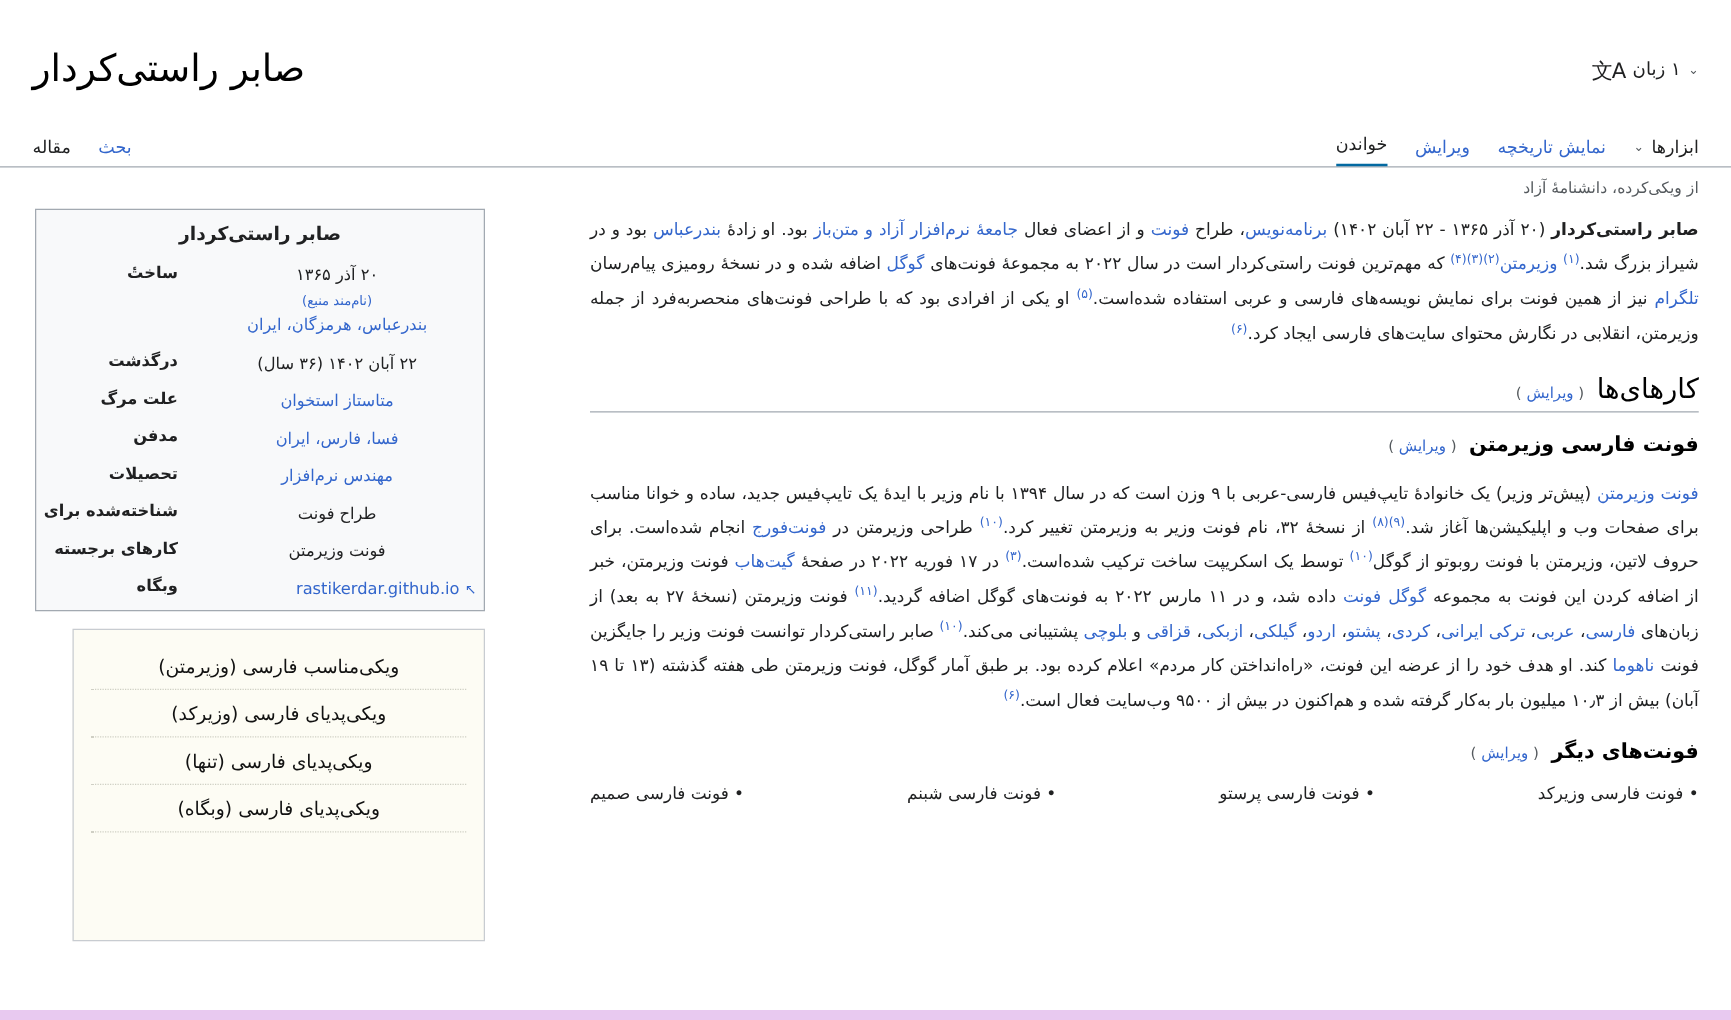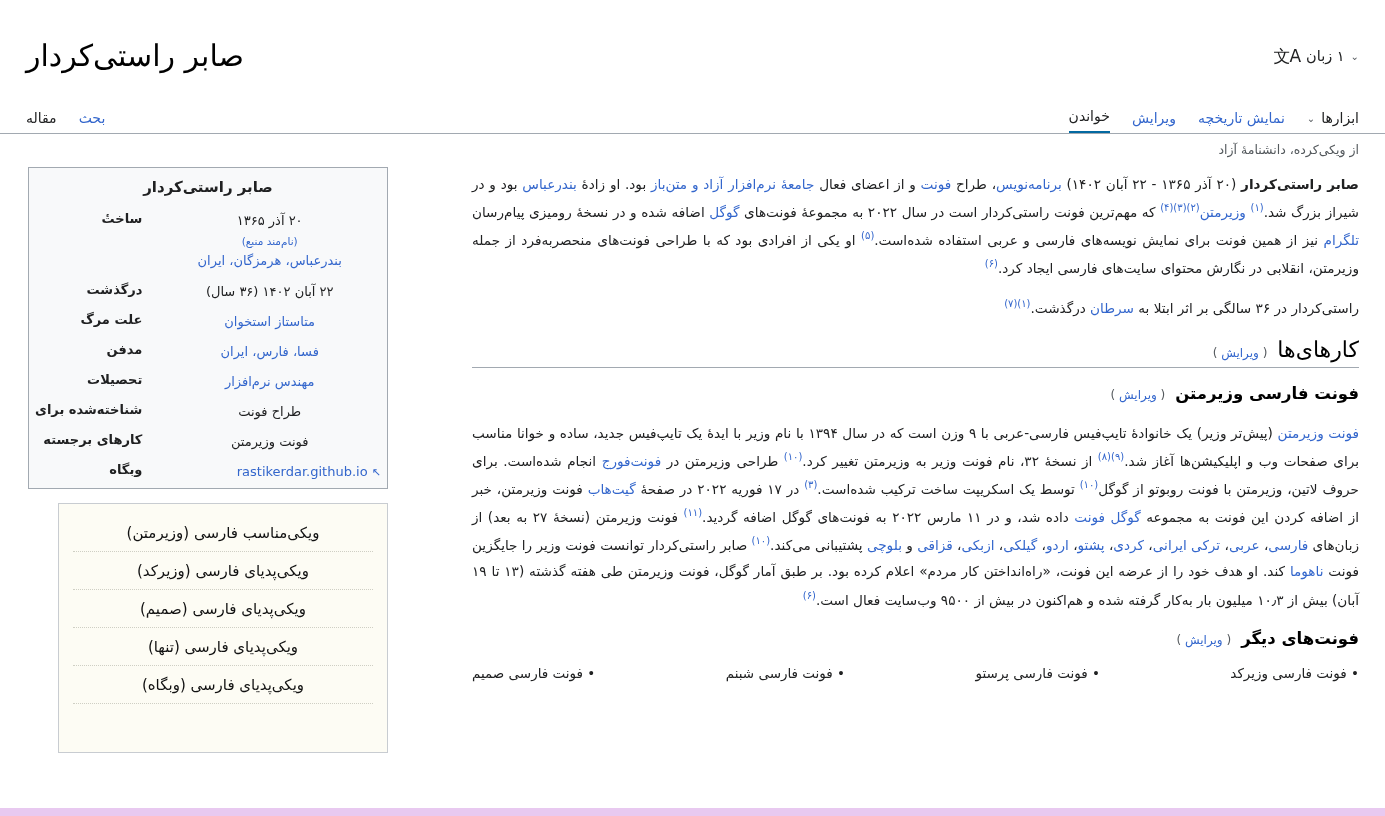--- a/index.html
+++ b/index.html
@@ -172,21 +172,20 @@
       <div class="tab plain">مقاله</div>
     </div>
   </div>
 
   <div class="tagline">از ویکی‌کرده، دانشنامهٔ آزاد</div>
 
   <div class="body">
 
     <div class="content">
       <p class="para" id="p1"><b>صابر راستی‌کردار</b><span> (۲۰ آذر ۱۳۶۵ - ۲۲ آبان ۱۴۰۲) </span><a>برنامه‌نویس</a><span>، طراح </span><a>فونت</a><span> و از اعضای فعال </span><a>جامعهٔ نرم‌افزار آزاد و متن‌باز</a><span> بود. او زادهٔ </span><a>بندرعباس</a><span> بود و در شیراز بزرگ شد.</span><sup class="sup"><a>(۱)</a></sup><span> </span><a>وزیرمتن</a><sup class="sup"><a>(۲)(۳)(۴)</a></sup><span> که مهم‌ترین فونت راستی‌کردار است در سال ۲۰۲۲ به مجموعهٔ فونت‌های </span><a>گوگل</a><span> اضافه شده و در نسخهٔ رومیزی پیام‌رسان </span><a>تلگرام</a><span> نیز از همین فونت برای نمایش نویسه‌های فارسی و عربی استفاده شده‌است.</span><sup class="sup"><a>(۵)</a></sup><span> او یکی از افرادی بود که با طراحی فونت‌های منحصربه‌فرد از جمله وزیرمتن، انقلابی در نگارش محتوای سایت‌های فارسی ایجاد کرد.</span><sup class="sup"><a>(۶)</a></sup></p>
-      <p class="para" id="p2"><span>راستی‌کردار در ۳۶ سالگی بر اثر ابتلا به </span><a>سرطان</a><span> درگذشت.</span><sup class="sup"><a>(۱)(۷)</a></sup></p>
 
       <div class="sec-head">
         <h2>کارهای‌ها</h2>
         <span class="edit-link">
           <span class="brk">(&nbsp;</span><span>ویرایش</span><span class="brk">&nbsp;)</span>
         </span>
       </div>
 
       <div class="sec-head nohr">
         <h3>فونت فارسی وزیرمتن</h3>
@@ -250,21 +249,20 @@
                 <th>وبگاه</th>
               </tr>
             </tbody>
         </table>
       </div>
 
       <div class="sample-box">
         <div id="sample-lines">
             <div class="sample-line">ویکی‌مناسب فارسی (وزیرمتن)</div>
             <div class="sample-line">ویکی‌پدیای فارسی (وزیرکد)</div>
-            <div class="sample-line">ویکی‌پدیای فارسی (صمیم)</div>
             <div class="sample-line">ویکی‌پدیای فارسی (تنها)</div>
             <div class="sample-line">ویکی‌پدیای فارسی (وبگاه)</div>
           </div>
       </div>
     </div>
   </div>
 
   <div class="bottom-strip"></div>
 </div>
 

